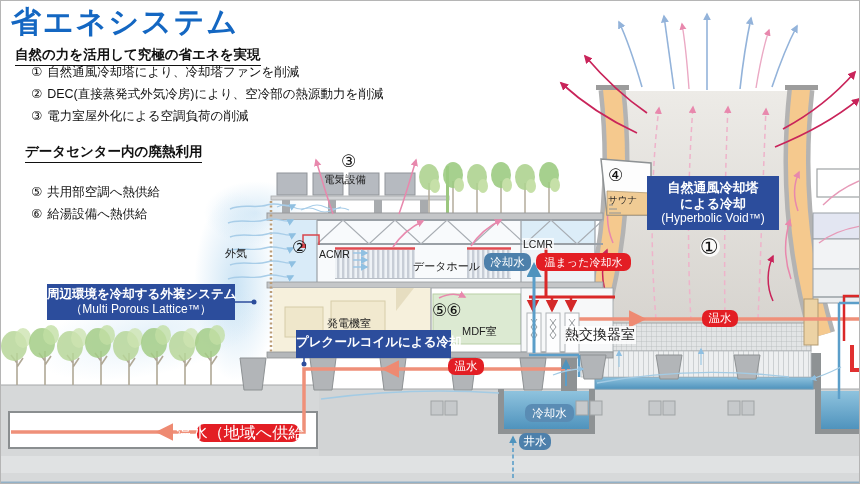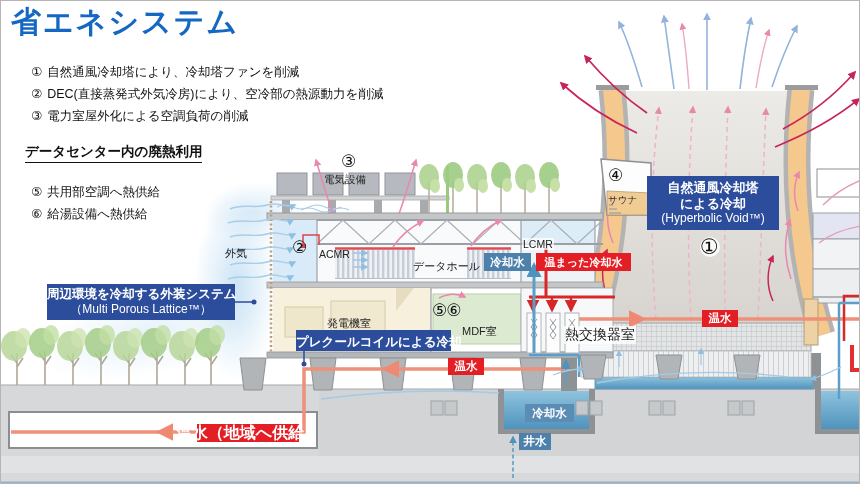--- a/index.html
+++ b/index.html
@@ -7,21 +7,21 @@
          border:1px solid #b5b5b5;box-sizing:border-box;
          font-family:"Liberation Sans","DejaVu Sans",sans-serif;}
   .stage svg.art{position:absolute;left:0;top:0;}
   .abs{position:absolute;white-space:nowrap;}
   .title{left:10px;top:1px;font-size:30px;font-weight:bold;color:#1467c2;letter-spacing:2px;}
   .hd{font-size:13.5px;font-weight:bold;color:#111;border-bottom:1.5px solid #111;padding-bottom:1px;}
   .itm{left:30px;font-size:12.5px;color:#111;}
   .itm .inum{margin-right:5px;}
   .lbl{font-size:11px;color:#222;}
   .num{font-size:17px;color:#111;}
-  .tagbox{color:#fff;font-weight:bold;text-align:center;display:flex;align-items:center;justify-content:center;}
+  .tagbox{color:#fff;font-weight:normal;text-align:center;display:flex;align-items:center;justify-content:center;border-radius:7px;}
   .red{background:#e31e24;}
   .steel{background:#4d80ab;}
   .steel2{background:#5a8cb4;}
   .callout{background:#2c4d9c;color:#fff;text-align:center;}
   .callout .c1{font-size:13px;font-weight:bold;line-height:1.2;}
   .callout .c2{font-size:12px;line-height:1.25;}
 </style>
 </head>
 <body>
 
@@ -378,20 +378,21 @@
         <circle cx="253" cy="301" r="2.5" fill="#2c4d9c"></circle>
   <line x1="303" y1="350" x2="303" y2="362" stroke="#2c4d9c" stroke-width="1.5"></line>
         <circle cx="303" cy="363" r="2.5" fill="#2c4d9c"></circle>
 
   <circle cx="709" cy="246" r="10" fill="#ffffff" opacity="0.85"></circle>
 </g>
 </svg>
 
 <div class="abs title">省エネシステム</div>
 
+<div class="abs hd" style="left:14px;top:45px;">自然の力を活用して究極の省エネを実現</div>
 <div class="abs itm" style="top:63px;"><span class="inum">①</span><span>自然通風冷却塔により、冷却塔ファンを削減</span></div>
 <div class="abs itm" style="top:85px;"><span class="inum">②</span><span>DEC(直接蒸発式外気冷房)により、空冷部の熱源動力を削減</span></div>
 <div class="abs itm" style="top:107px;"><span class="inum">③</span><span>電力室屋外化による空調負荷の削減</span></div>
 
 <div class="abs hd" style="left:24px;top:142px;">データセンター内の廃熱利用</div>
 <div class="abs itm" style="top:183px;"><span class="inum">⑤</span><span>共用部空調へ熱供給</span></div>
 <div class="abs itm" style="top:205px;"><span class="inum">⑥</span><span>給湯設備へ熱供給</span></div>
 
 <div class="abs lbl" style="left:224px;top:245px;">外気</div>
 <div class="abs num" style="left:340px;top:150px;">③</div>
@@ -417,21 +418,21 @@
 <div class="abs callout" style="left:46px;top:283px;width:188px;padding:3px 0;">
   <div class="c1" style="font-size:12.5px;">周辺環境を冷却する外装システム</div>
   <div class="c2">（Multi Porous Lattice™）</div>
 </div>
 
 <div class="abs lbl" style="left:326px;top:315px;">発電機室</div>
 <div class="abs num" style="left:431px;top:299px;letter-spacing:-1px;">⑤⑥</div>
 <div class="abs lbl" style="left:461px;top:323px;">MDF室</div>
 <div class="abs lbl" style="left:563px;top:325px;font-size:14px;background:rgba(255,255,255,.8);padding:0 1px;">熱交換器室</div>
 
-<div class="abs callout" style="left:295px;top:329px;width:155px;height:21px;line-height:21px;"><span class="c1" style="font-size:12.5px;">プレクールコイルによる冷却</span></div>
+<div class="abs callout" style="left:295px;top:329px;width:155px;height:28px;line-height:21px;"><span class="c1" style="font-size:12.5px;">プレクールコイルによる冷却</span></div>
 
 <div class="abs tagbox red" style="left:447px;top:357px;width:36px;height:17px;font-size:11.5px;">温水</div>
 <div class="abs tagbox red" style="left:701px;top:309px;width:36px;height:17px;font-size:11.5px;">温水</div>
 <div class="abs tagbox red" style="left:196px;top:423px;width:102px;height:18px;font-size:16px;">温水（地域へ供給）</div>
 <div class="abs tagbox steel2" style="left:524px;top:403px;width:49px;height:18px;font-size:11.5px;">冷却水</div>
 <div class="abs tagbox steel" style="left:518px;top:432px;width:32px;height:17px;font-size:11.5px;">井水</div>
 
 </div>
 
 </body></html>

